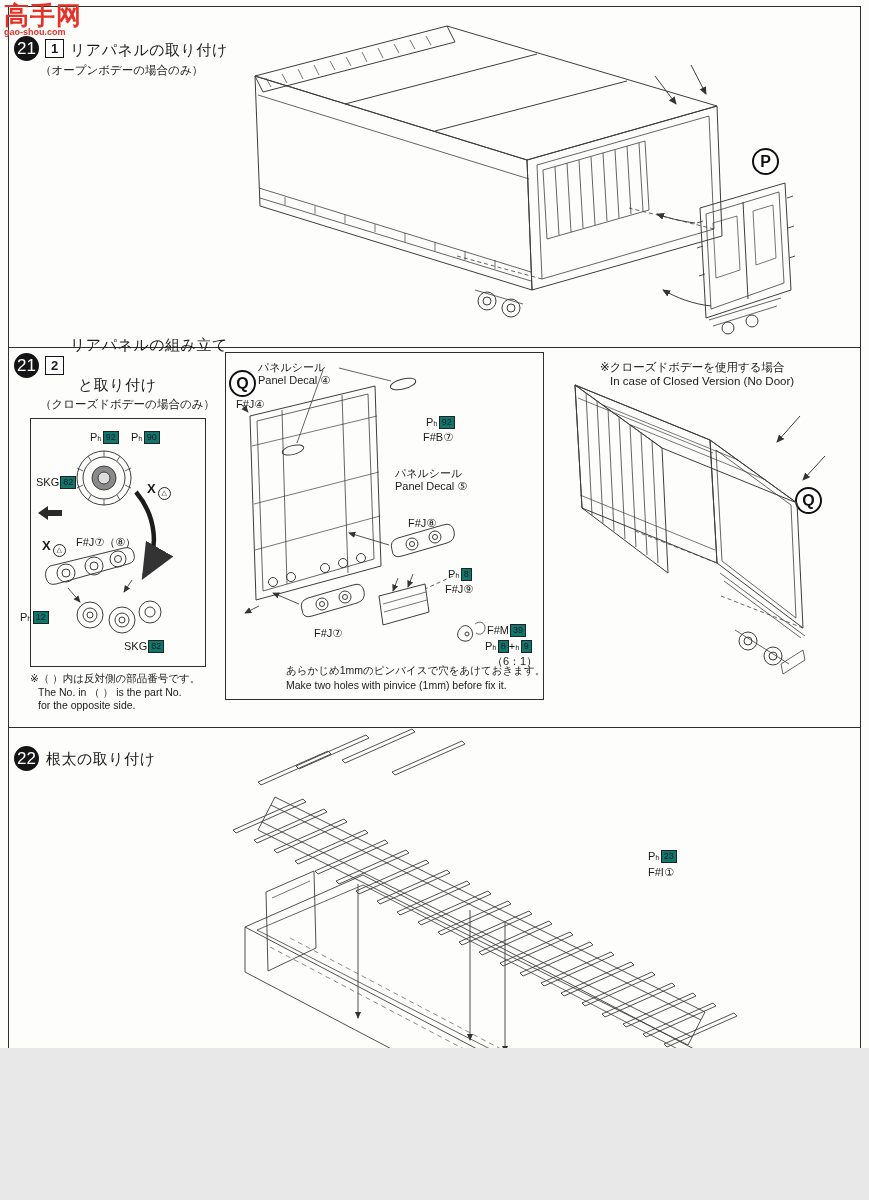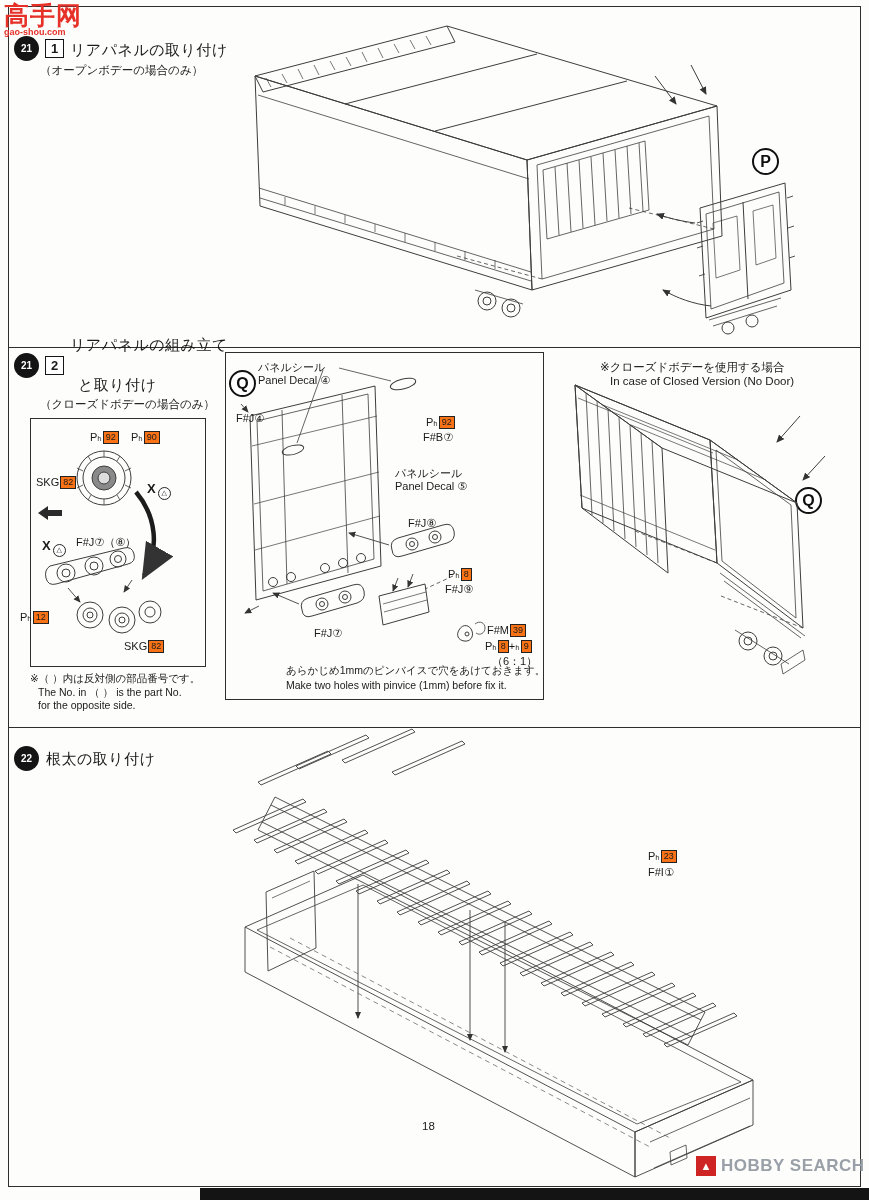--- a/index.html
+++ b/index.html
@@ -1,30 +1,30 @@
 <!DOCTYPE html>
 <html><head>
 <meta charset="utf-8">
 <style>
   *{margin:0;padding:0;box-sizing:border-box}
   html,body{background:#e8e8e8}
   body{font-family:"Liberation Sans","DejaVu Sans",sans-serif;color:#1a1a1a}
-  .page{position:relative;width:869px;height:1200px;background:#fdfdfb;overflow:hidden;margin:0 auto}
+  .page{position:relative;width:869px;height:1048px;background:#fdfdfb;overflow:hidden;margin:0 auto}
   .abs{position:absolute}
   .frame{border:1.2px solid #2e2e2e}
   .hline{background:#2e2e2e;height:1.2px}
   .box{border:1.2px solid #2e2e2e;background:transparent}
-  .step-circle{width:25px;height:25px;border-radius:50%;background:#141414;color:#fff;font-weight:bold;font-size:10px;display:flex;align-items:center;justify-content:center}
+  .step-circle{width:25px;height:25px;border-radius:50%;background:#141414;color:#fff;font-weight:normal;font-size:17px;display:flex;align-items:center;justify-content:center}
   .step-sq{width:19px;height:19px;border:1.7px solid #141414;font-size:13px;font-weight:bold;display:flex;align-items:center;justify-content:center;background:#fff}
   .pq{width:27px;height:27px;border-radius:50%;border:2.6px solid #101010;background:#fff;color:#101010;font-weight:bold;font-size:16px;display:flex;align-items:center;justify-content:center}
   .t15{font-size:15px;letter-spacing:.5px}
   .t11{font-size:11.5px}
   .t10{font-size:10.5px}
   .lbl{font-size:11px;white-space:nowrap}
-  .bx{display:inline-block;border:1px solid #222;padding:0 2px;font-size:9px;line-height:11px;margin-left:1px;vertical-align:1px;background:#f97316}
+  .bx{display:inline-block;border:1px solid #222;padding:0 2px;font-size:9px;line-height:11px;margin-left:1px;vertical-align:1px;background:#0f766e}
   .xsym{font-weight:bold;font-size:13px}
   .circ-icon{display:inline-flex;width:13px;height:13px;border:1.2px solid #222;border-radius:50%;font-size:7px;align-items:center;justify-content:center;vertical-align:-2px;margin-left:2px;background:#fff}
   .wm{color:#e63128;font-weight:bold;line-height:1.05;z-index:5}
   .wm .cn{font-size:25px;letter-spacing:1px}
   .wm .url{font-size:9px}
   .logo{display:flex;align-items:center;gap:5px}
   .logo-sq{width:20px;height:20px;background:#ce2424;color:#fff;display:flex;align-items:center;justify-content:center;font-size:11px;font-weight:bold}
   .logo-txt{color:#9aa0a8;font-weight:bold;font-size:17px;letter-spacing:.5px}
   .bottombar{background:#141414}
   svg{display:block;overflow:visible}
@@ -210,21 +210,21 @@
         <path d="M232,276 c4,-7 11,-5 13,1 c2,6 -2,11 -8,10 c-6,-1 -8,-6 -5,-11 Z"></path>
         <circle cx="240" cy="280" r="2"></circle>
         <path d="M248,270 c5,-4 10,-1 10,4 c0,5 -5,8 -9,5" stroke-width="0.8"></path>
       </g>
       <path d="M32,252 L18,259" marker-end="url(#arwC)" stroke-width="0.9"></path>
     </g>
   </svg>
 
   <div class="abs lbl" style="left:258px;top:360px">パネルシール</div>
   <div class="abs lbl" style="left:258px;top:374px">Panel Decal ④</div>
-  <div class="abs lbl" style="left:236px;top:412px">F#J④</div>
+  <div class="abs lbl" style="left:236px;top:398px">F#J④</div>
   <div class="abs lbl" style="left:426px;top:416px"><span>Pₕ</span><span class="bx">92</span></div>
   <div class="abs lbl" style="left:423px;top:431px">F#B⑦</div>
   <div class="abs lbl" style="left:395px;top:466px">パネルシール</div>
   <div class="abs lbl" style="left:395px;top:480px">Panel Decal ⑤</div>
   <div class="abs lbl" style="left:408px;top:517px">F#J⑧</div>
   <div class="abs lbl" style="left:448px;top:568px"><span>Pₕ</span><span class="bx">8</span></div>
   <div class="abs lbl" style="left:445px;top:583px">F#J⑨</div>
   <div class="abs lbl" style="left:314px;top:627px">F#J⑦</div>
   <div class="abs lbl" style="left:487px;top:624px"><span>F#M</span><span class="bx">39</span></div>
   <div class="abs lbl" style="left:485px;top:640px"><span>Pₕ</span><span class="bx">8</span><span>+ₕ</span><span class="bx">9</span></div>

